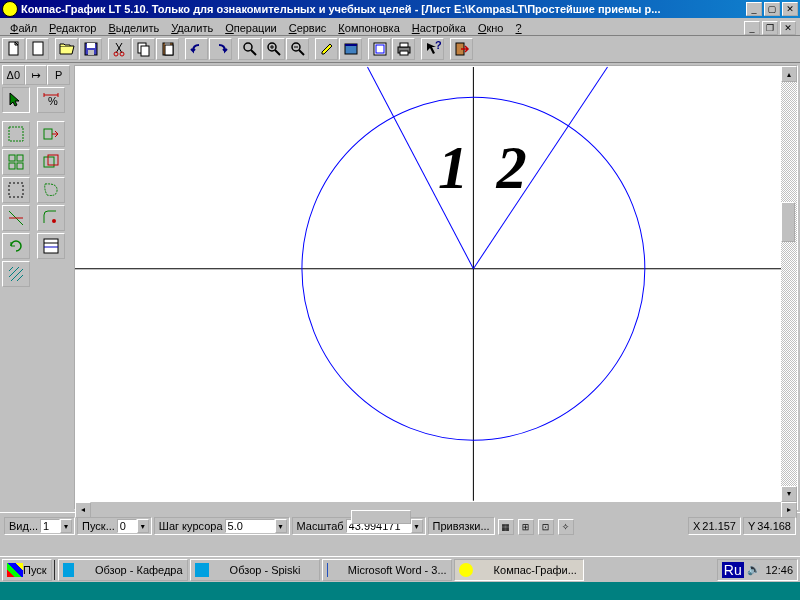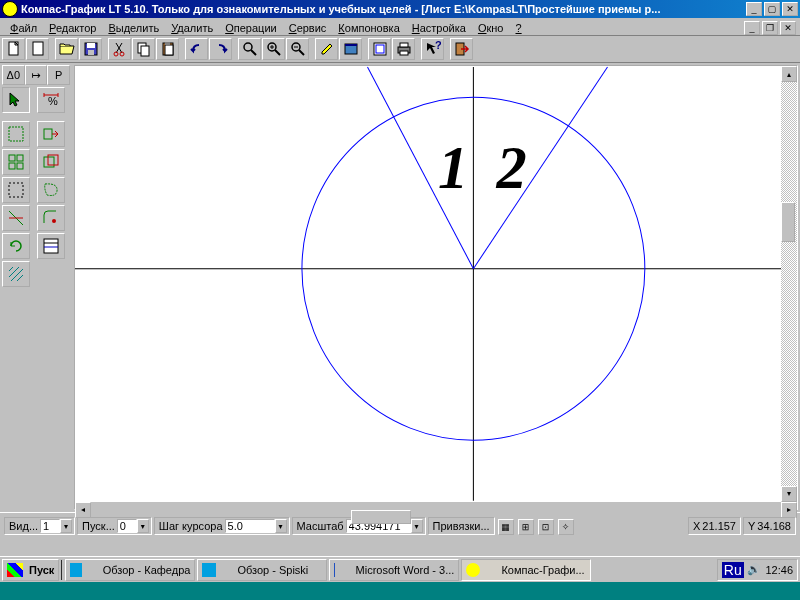--- a/index.html
+++ b/index.html
@@ -54,21 +54,21 @@
 .pgrp { display:flex; align-items:center; border:1px inset #fff; background:#c0c0c0; height:18px; padding:0 2px; }
 .pgrp .plbl { padding:0 2px; }
 .pgrp input { border:1px inset #fff; background:#fff; height:14px; padding:0 2px; font-family:inherit; font-size:11px; }
 .pgrp .dd { width:12px; height:14px; background:#c0c0c0; border:1px outset #fff; font-size:8px; display:flex; align-items:center; justify-content:center; }
 .statuslong { flex:1; border:1px inset #fff; height:18px; padding:1px 4px; white-space:nowrap; overflow:hidden; }
 .coord { border:1px inset #fff; height:18px; padding:1px 4px; display:flex; align-items:center; gap:2px; }
 .tinybtn { width:16px; height:16px; background:#c0c0c0; border:1px outset #fff; margin:0 1px; display:flex; align-items:center; justify-content:center; font-size:9px;}
 
 
 .taskbar { height:26px; background:#c0c0c0; border-top:1px solid #fff; display:flex; align-items:center; padding:2px; gap:2px; }
-.startbtn { height:22px; background:#c0c0c0; border:1px outset #fff; display:flex; align-items:center; padding:0 4px; gap:6px; font-weight:bold; }
+.startbtn { height:22px; background:#c0c0c0; border:1px outset #fff; display:flex; align-items:center; padding:0 4px; gap:0; font-weight:normal; }
 .startbtn .winlogo{ width:16px; height:14px; background:linear-gradient(45deg,#f00 0 25%,#0f0 0 50%,#00f 0 75%,#ff0 0 100%);}
 .taskbtn { height:22px; background:#c0c0c0; border:1px outset #fff; display:flex; align-items:center; padding:0 4px; gap:21px; width:130px; overflow:hidden; white-space:nowrap;}
 .taskbtn.active { border:1px inset #fff; background:#d4d0c8; }
 .taskbtn .ticon{ width:14px; height:14px; }
 .tray { margin-left:auto; border:1px inset #fff; height:22px; display:flex; align-items:center; padding:0 4px; gap:4px; }
 .tray .lang{ background:#0000a0; color:#fff; padding:0 2px; font-size:14px;}
 
 
 .canvas svg { width:100%; height:100%; }
 .clocknum { font-family:"Comic Sans MS",cursive; font-size:60px; font-style:italic; font-weight:bold; }

